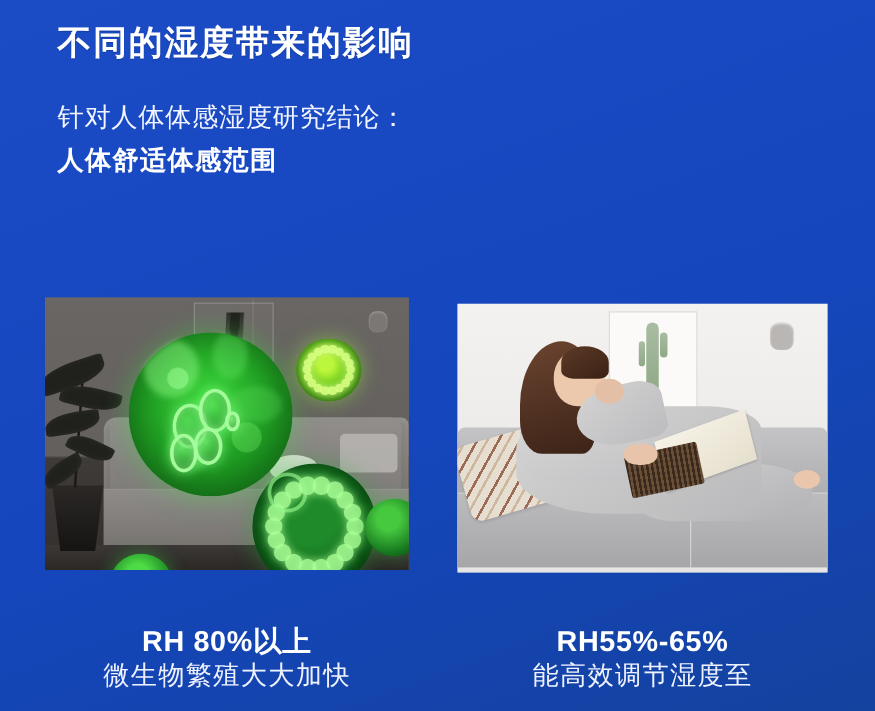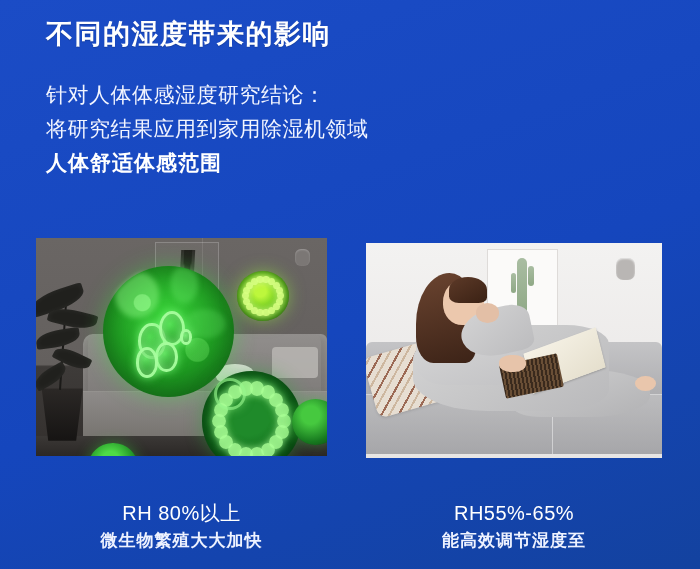--- a/index.html
+++ b/index.html
@@ -283,40 +283,39 @@
     border-radius:2px;
   }
   .rr-foot {
     position:absolute; right:2%; bottom:31%; width:7%; height:7%;
     background:#e9c6ac; border-radius:50%;
   }
 
   
   .caption { position:absolute; text-align:center; color:#ffffff; }
   .caption .big {
-    font-size:20px; font-weight:normal; letter-spacing:.5px;
+    font-size:23px; font-weight:bold; letter-spacing:.5px;
     line-height:30px; white-space:nowrap;
   }
   .caption .small {
-    font-size:17px; font-weight:bold; letter-spacing:1px;
+    font-size:21px; font-weight:normal; letter-spacing:1px;
     line-height:26px; color:#eef2ff; white-space:nowrap;
   }
   #caption-left  { left:36px;  top:498px; width:291px; }
   #caption-right { left:366px; top:498px; width:296px; }
 </style>
 </head>
 <body>
 
 <div id="slide">
 
   <div class="headline">不同的湿度带来的影响</div>
 
   <div class="body-copy">
     <div class="ln">针对人体体感湿度研究结论：</div>
-    <div class="ln">将研究结果应用到家用除湿机领域</div>
     <div class="ln strong">人体舒适体感范围</div>
   </div>
 
   <div class="photo" id="photo-left">
     <div class="lr-wall"></div>
     <div class="lr-wall-seam"></div>
     <div class="lr-frame"></div>
     <div class="lr-knob"></div>
     <div class="lr-sofa"></div>
     <div class="lr-sofa-back"></div>

